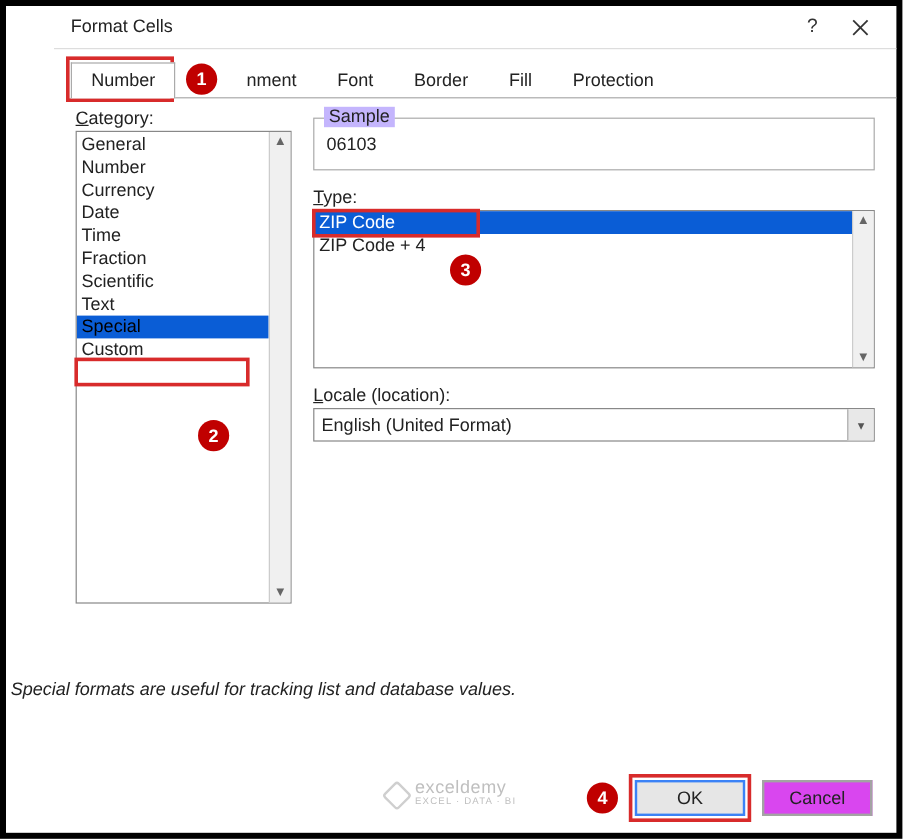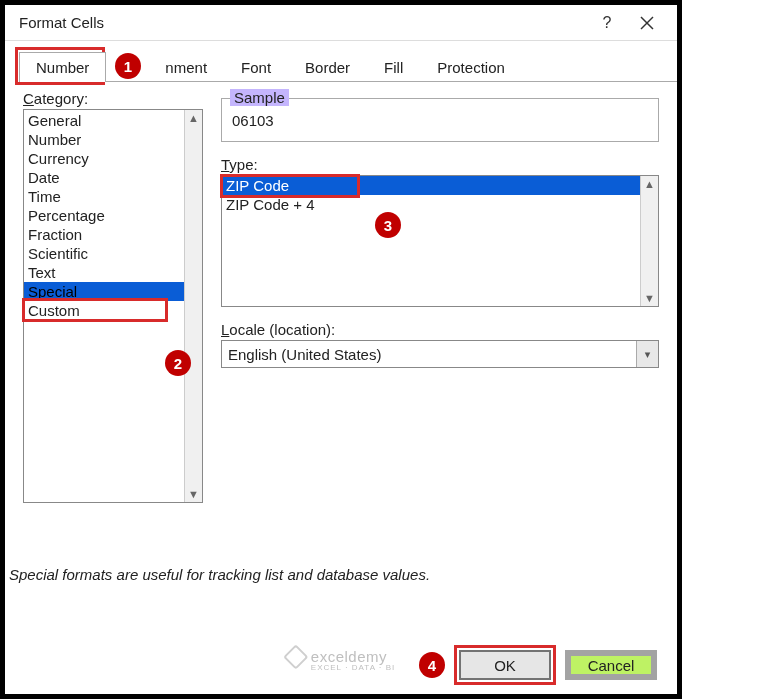--- a/index.html
+++ b/index.html
@@ -4,25 +4,26 @@
 <style>
   * { box-sizing: border-box; }
   body {
     margin: 0;
     background: #fff;
     font-family: "Segoe UI", Tahoma, sans-serif;
     font-size: 15px;
     color: #222;
   }
   .outer {
-    width: 682px;
+    width: 752px;
     height: 699px;
     border: 5px solid #000;
     position: relative;
     background: #fff;
+    padding-left: 40px;
   }
   .titlebar {
     display: flex;
     align-items: center;
     height: 36px;
     padding: 0 10px 0 14px;
     border-bottom: 1px solid #ddd;
   }
   .title { flex: 1; font-size: 15px; }
   .titlebtn {
@@ -149,42 +150,42 @@
     font-size: 15px;
     font-style: italic;
   }
   .footer {
     position:absolute;
     right: 20px; bottom: 14px;
     display:flex; gap: 14px; align-items:center;
   }
   .btn {
     width: 92px; height: 30px;
-    border: 6px solid #a3a3a3;
-    background: #bef264;
+    border: 2px solid #a3a3a3;
+    background: #d946ef;
     display:flex; align-items:center; justify-content:center;
     font-size:15px;
   }
   .btn.ok {
-    border: 2px solid #737373;
+    border: 2px solid #3b82f6;
     background: #e6e6e6;
   }
   .ok-red {
     position:absolute;
     border: 3px solid #d82b2b;
     pointer-events:none;
   }
   .watermark {
     position:absolute;
     left: 50%; transform: translateX(-50%);
     bottom: 22px;
     font-size: 15px;
     color: #bfbfbf;
     letter-spacing: 0.5px;
-    display:flex; align-items:flex-start; gap:6px;
+    display:flex; align-items:flex-end; gap:6px;
   }
   .watermark .wsub { font-size:8px; letter-spacing:1px; margin-top:-2px;}
   .watermark .wlogo {
     width:18px;height:18px;border:2px solid #cfcfcf;border-radius:3px;transform:rotate(45deg);
   }
 </style>
 </head>
 <body>
 
 <div class="outer">
@@ -215,21 +216,20 @@
 
     <div class="left">
       <div class="label"><span class="ul">C</span><span>ategory:</span></div>
       <div class="catlist" style="position:relative;">
         <div class="catitems">
           <div>General</div>
           <div>Number</div>
           <div>Currency</div>
           <div>Date</div>
           <div>Time</div>
-          <div>Percentage</div>
           <div>Fraction</div>
           <div>Scientific</div>
           <div>Text</div>
           <div class="sel">Special</div>
           <div>Custom</div>
         </div>
         <div class="special-box"></div>
         <div class="scroll">
           <span class="arr">▲</span>
           <span class="arr">▼</span>
@@ -253,21 +253,21 @@
         <div class="zip-box" style="left:-2px;top:-2px;width:140px;height:24px;"></div>
         <div class="scroll">
           <span class="arr">▲</span>
           <span class="arr">▼</span>
         </div>
       </div>
 
       <div style="height:14px"></div>
       <div class="label"><span class="ul">L</span>ocale (location):</div>
       <div class="localebox">
-        <span>English (United States)</span>
+        <span>English (United Format)</span>
         <div class="dd">▾</div>
       </div>
     </div>
   </div>
 
   <div class="red-circle" style="top:345px;left:160px;">2</div>
   <div class="red-circle" style="top:207px;left:370px;">3</div>
 
   <div class="desc">Special formats are useful for tracking list and database values.</div>
 

